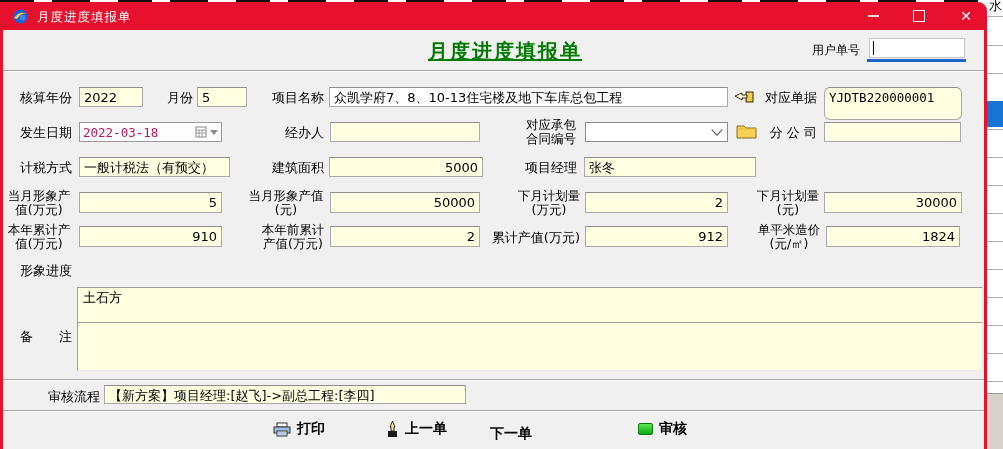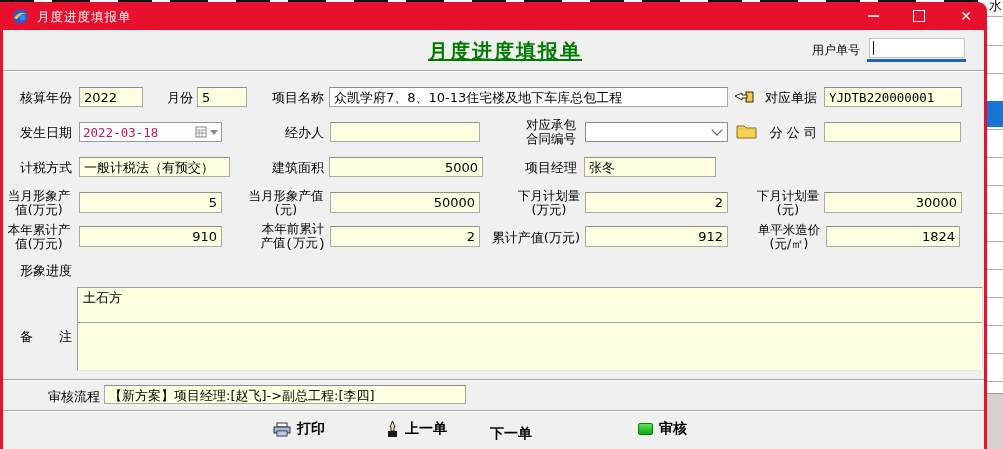--- a/index.html
+++ b/index.html
@@ -113,21 +113,21 @@
   <div class="fld" style="left:197px;top:87px;width:50px;height:20px;">5</div>
   <div class="lbl" style="left:272px;top:90px;width:52px;">项目名称</div>
   <div class="fld white" style="left:329px;top:87px;width:399px;height:20px;">众凯学府7、8、10-13住宅楼及地下车库总包工程</div>
   <span class="mini-icon" style="left:734px;top:89px;">
     <svg width="20" height="15" viewBox="0 0 20 15">
       <rect x="12" y="3" width="7" height="10" fill="#F6C945" stroke="#000" stroke-width="0.8"></rect>
       <path d="M1 7 L8 4 L8 6 L13 6 L13 9 L8 9 L8 11 Z" fill="#FFF8E0" stroke="#000" stroke-width="0.8"></path>
     </svg>
   </span>
   <div class="lbl" style="left:765px;top:90px;width:52px;">对应单据</div>
-  <div class="fld mono" style="left:824px;top:87px;width:138px;height:20px;">YJDTB220000001</div>
+  <div class="fld mono" style="left:824px;top:87px;width:138px;height:33px;border-radius:6px;">YJDTB220000001</div>
 
   <div class="lbl" style="left:14px;top:125px;width:58px;">发生日期</div>
   <div class="datefld mono" style="left:79px;top:122px;width:143px;height:20px;">
     <span class="dtext">2022-03-18</span>
     <svg width="12" height="12" viewBox="0 0 12 12">
       <rect x="1" y="1" width="10" height="10" fill="#fff" stroke="#8a8a8a"></rect>
       <path d="M1 4 H11 M4 4 V11 M7 4 V11 M1 7 H11" stroke="#8a8a8a" stroke-width="0.8" fill="none"></path>
     </svg>
     <span class="dd-arrow"></span>
   </div>
@@ -148,21 +148,21 @@
     </svg>
   </span>
   <div class="lbl" style="left:763px;top:125px;width:54px;">分 公 司</div>
   <div class="fld" style="left:824px;top:122px;width:137px;height:20px;"></div>
 
   <div class="lbl" style="left:14px;top:160px;width:58px;">计税方式</div>
   <div class="fld" style="left:79px;top:157px;width:151px;height:20px;">一般计税法（有预交）</div>
   <div class="lbl" style="left:270px;top:160px;width:54px;">建筑面积</div>
   <div class="fld num" style="left:329px;top:157px;width:154px;height:20px;padding-left:9px;">5000</div>
   <div class="lbl" style="left:523px;top:160px;width:54px;">项目经理</div>
-  <div class="fld" style="left:584px;top:157px;width:132px;height:20px;">张冬</div>
+  <div class="fld" style="left:584px;top:157px;width:172px;height:20px;">张冬</div>
 
   <div class="lbl2" style="left:6px;top:189px;width:66px;">
     <div>当月形象产</div>
     <div>值(万元)</div>
   </div>
   <div class="fld num" style="left:79px;top:192px;width:143px;height:21px;">5</div>
   <div class="lbl2" style="left:246px;top:189px;width:80px;">
     <div>当月形象产值</div>
     <div>(元)</div>
   </div>
@@ -176,21 +176,21 @@
     <div>下月计划量</div>
     <div>(元)</div>
   </div>
   <div class="fld num" style="left:824px;top:192px;width:138px;height:21px;">30000</div>
 
   <div class="lbl2" style="left:6px;top:223px;width:66px;">
     <div>本年累计产</div>
     <div>值(万元)</div>
   </div>
   <div class="fld num" style="left:79px;top:226px;width:143px;height:21px;">910</div>
-  <div class="lbl2" style="left:260px;top:223px;width:66px;font-family:Liberation Mono, monospace;">
+  <div class="lbl2" style="left:260px;top:223px;width:66px;">
     <div>本年前累计</div>
     <div>产值(万元)</div>
   </div>
   <div class="fld num" style="left:330px;top:226px;width:150px;height:21px;">2</div>
   <div class="lbl" style="left:488px;top:230px;width:92px;">累计产值(万元)</div>
   <div class="fld num" style="left:585px;top:226px;width:143px;height:21px;">912</div>
   <div class="lbl2" style="left:755px;top:223px;width:68px;">
     <div>单平米造价</div>
     <div>(元/㎡)</div>
   </div>

